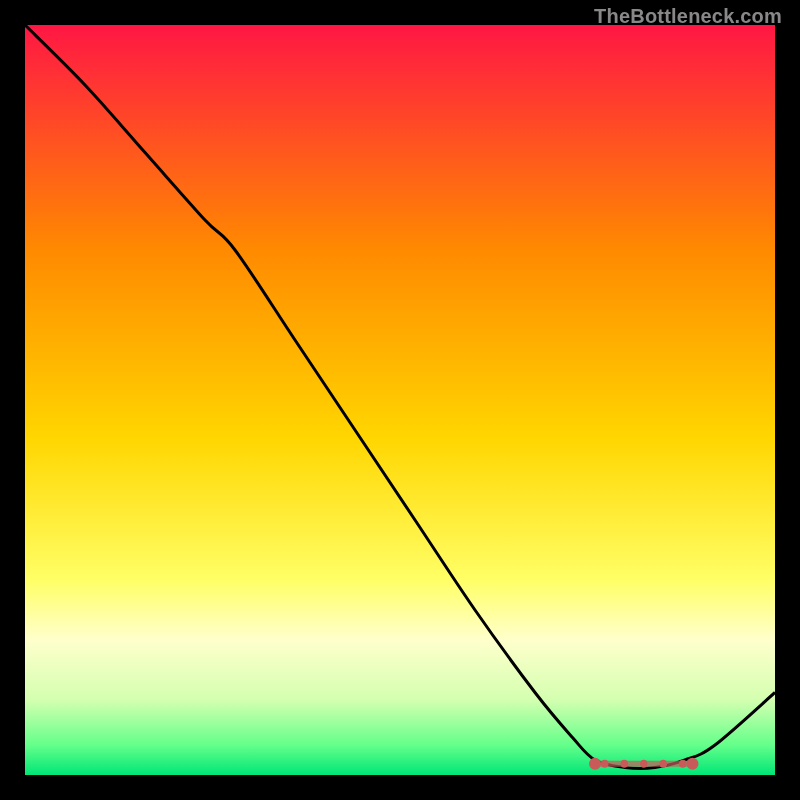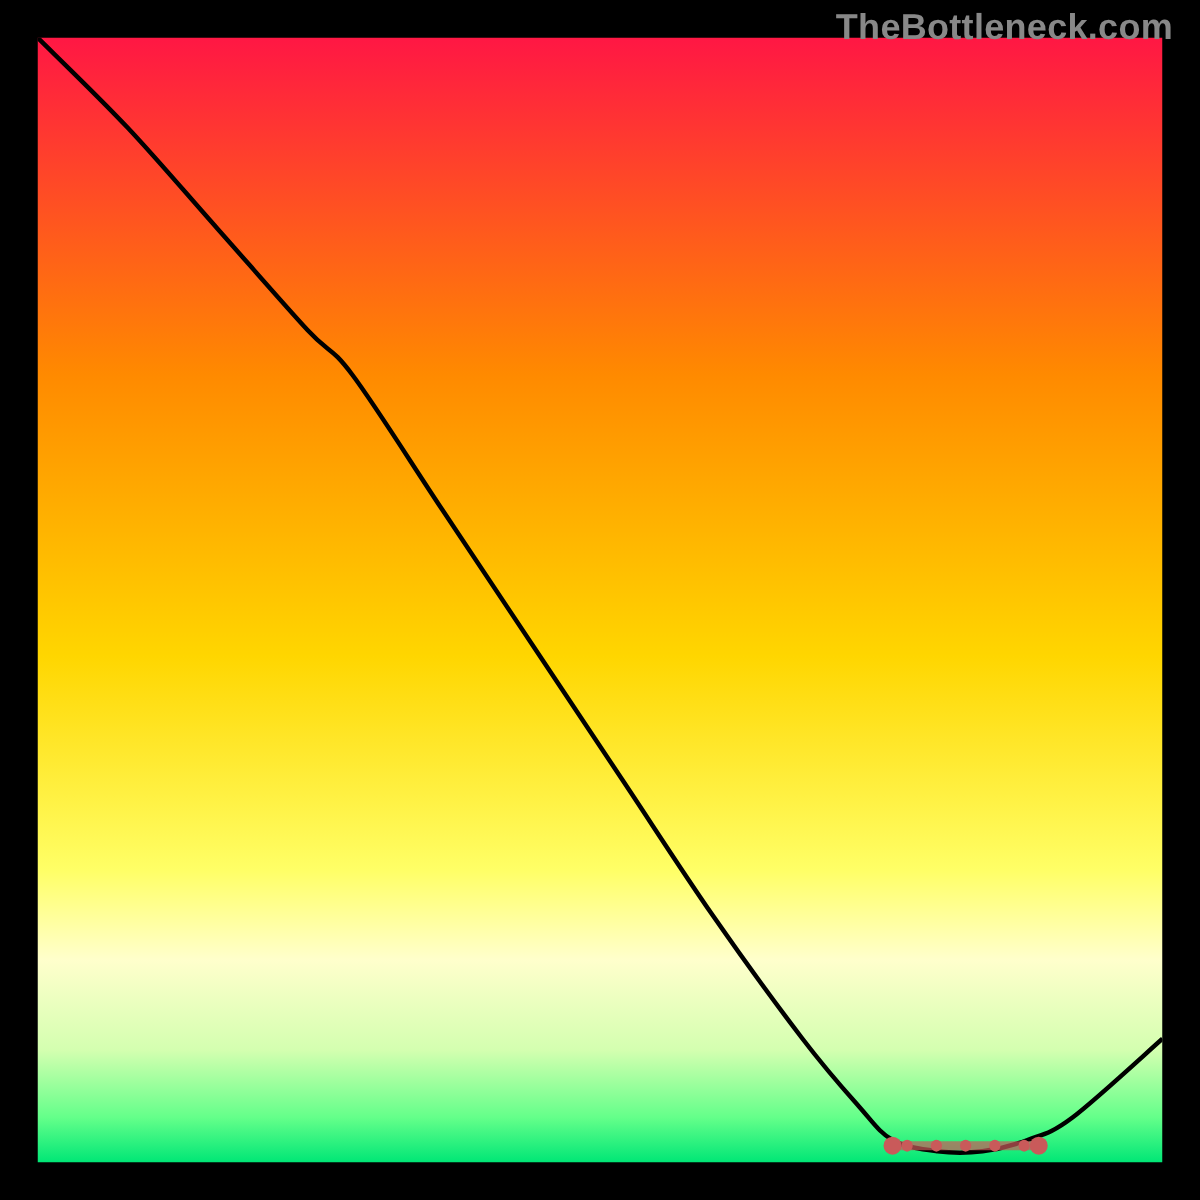--- a/index.html
+++ b/index.html
@@ -15,21 +15,21 @@
     position: relative;
     width: 800px;
     height: 800px;
     background: #000;
   }
   .watermark {
     position: absolute;
     top: 5px;
     right: 18px;
     color: #888;
-    font-size: 24px;
+    font-size: 20px;
     font-weight: 600;
     letter-spacing: 0.2px;
     z-index: 5;
   }
   .plot-area {
     position: absolute;
     left: 25px;
     top: 25px;
     width: 750px;
     height: 750px;

